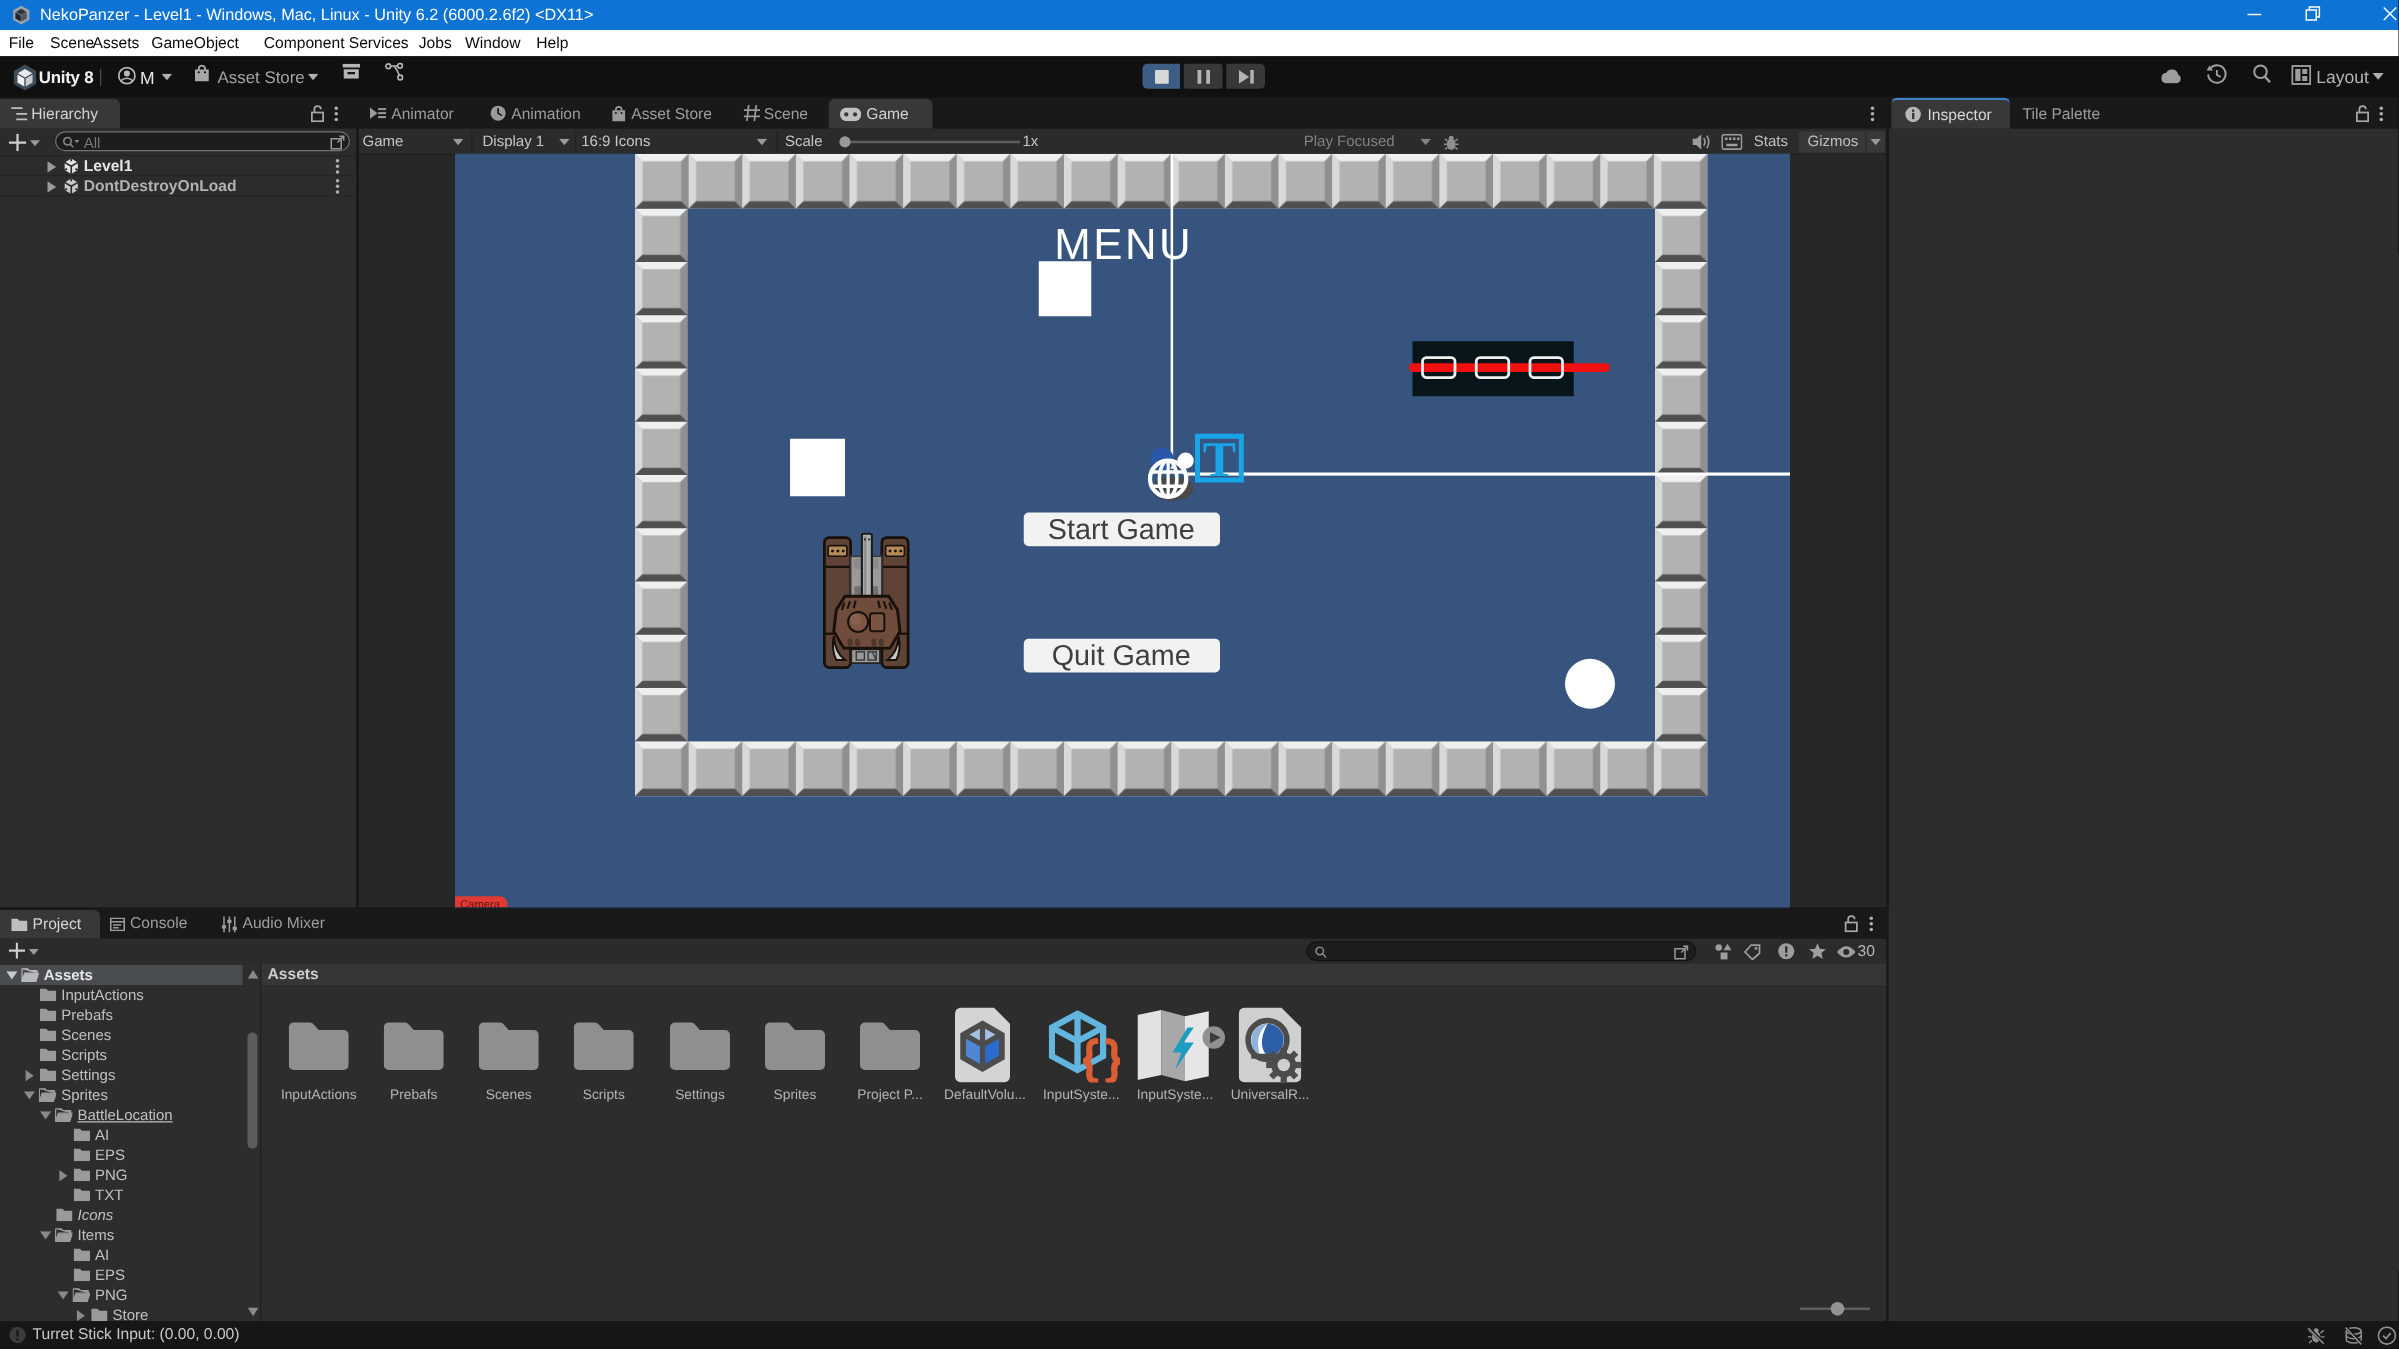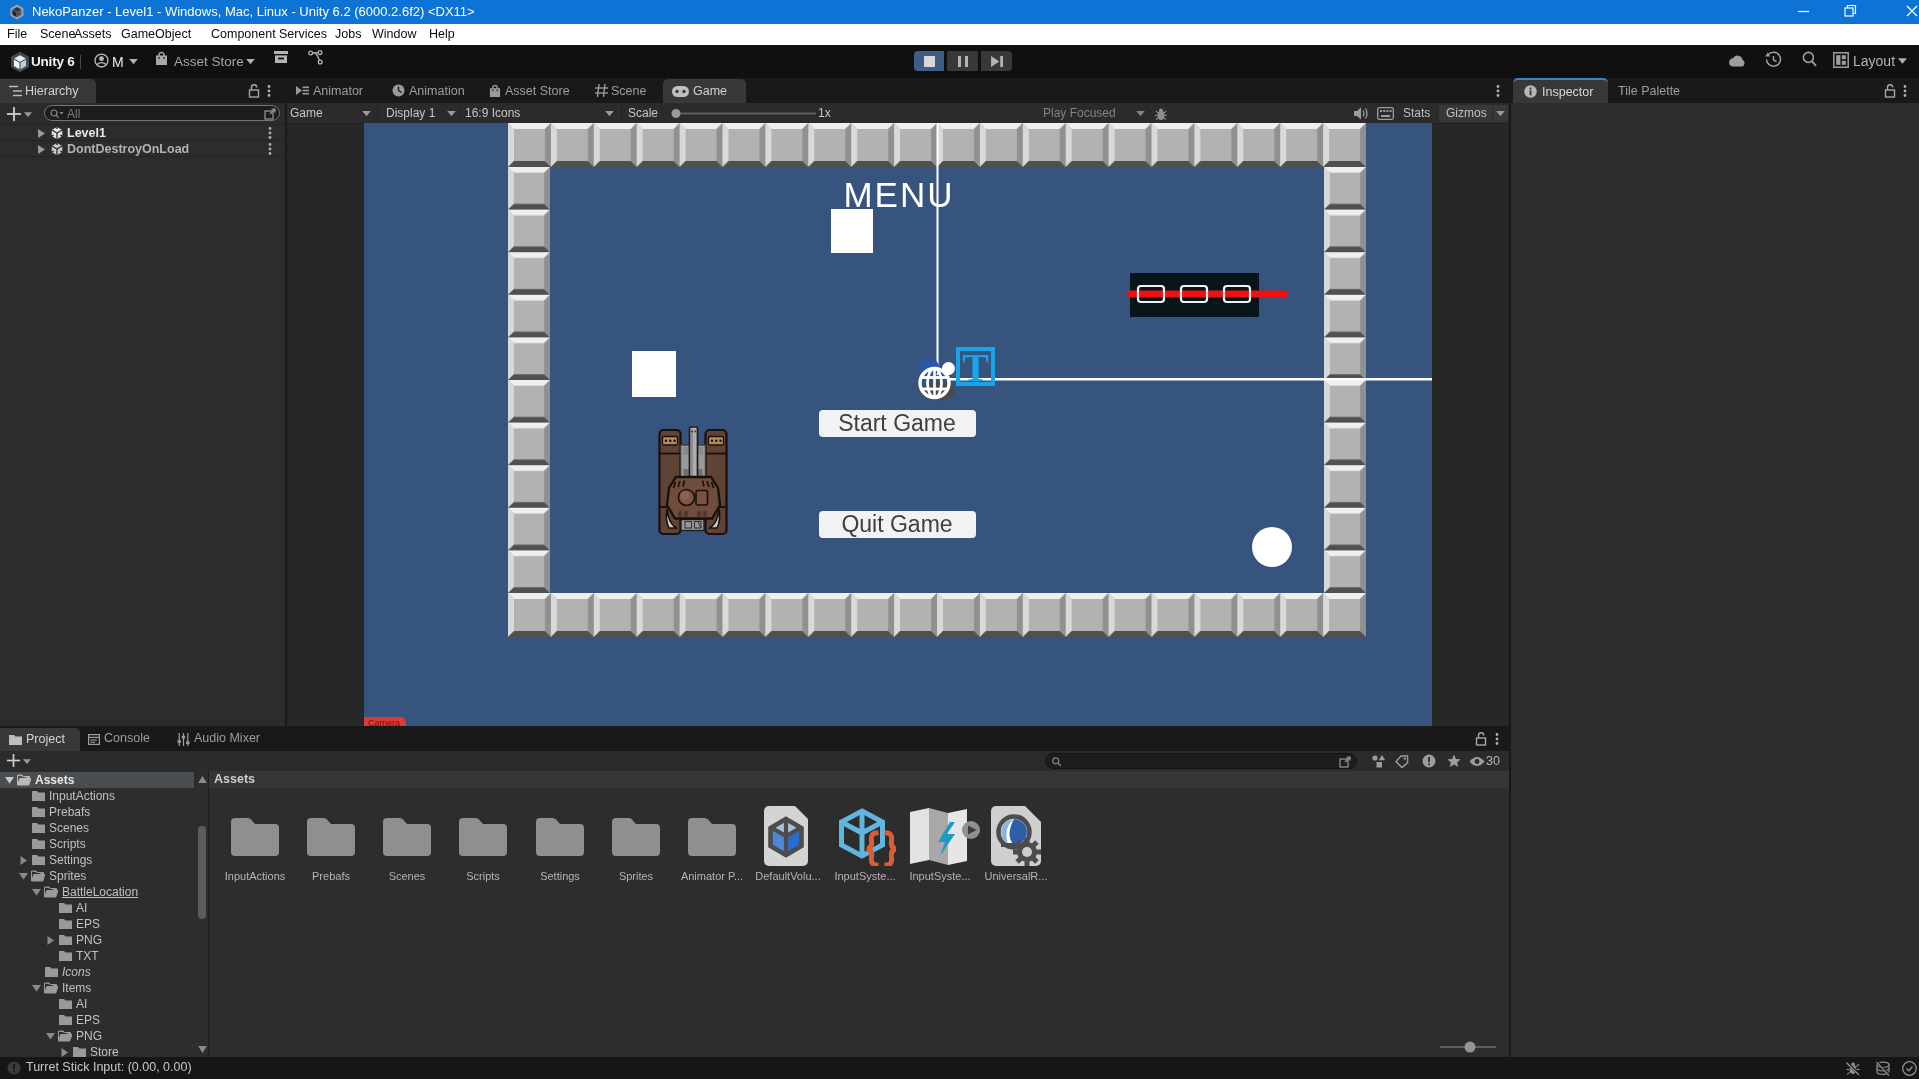--- a/index.html
+++ b/index.html
@@ -44,21 +44,21 @@
   </div>
 
   <div class="abs" style="left:0;top:45px;width:1919px;height:33px;background:#101010;">
 
     <svg class="abs" style="left:9px;top:6px" width="22" height="22" viewBox="0 0 32 32">
       <polygon points="16,1 29,8.5 29,23.5 16,31 3,23.5 3,8.5" fill="#3e4b58"></polygon>
       <polygon points="16,6 24.5,11 16,16 7.5,11" fill="#e8eaec"></polygon>
       <polygon points="16.8,17.2 24.8,12.4 24.8,21.8 16.8,26.6" fill="#c9cdd2"></polygon>
       <polygon points="15.2,17.2 7.2,12.4 7.2,21.8 15.2,26.6" fill="#f2f3f4"></polygon>
     </svg>
-    <div class="abs txt" style="left:31px;top:9px;font-size:13.5px;font-weight:bold;color:#f2f2f2;letter-spacing:-0.2px;">Unity 6</div>
+    <div class="abs txt" style="left:31px;top:9px;font-size:13.5px;font-weight:bold;color:#f2f2f2;letter-spacing:-0.2px;">Unity 8</div>
     <div class="abs" style="left:80px;top:10px;width:1px;height:14px;background:#4a4a4a;"></div>
 
     <svg class="abs" style="left:94px;top:8px" width="15" height="15" viewBox="0 0 20 20">
       <circle cx="10" cy="10" r="8.6" fill="none" stroke="#b9b9b9" stroke-width="1.8"></circle>
       <circle cx="10" cy="7.6" r="3.2" fill="#b9b9b9"></circle>
       <path d="M 3.4 15.6 Q 10 10 16.6 15.6" fill="none" stroke="#b9b9b9" stroke-width="1.8"></path>
     </svg>
     <div class="abs txt" style="left:112px;top:9px;font-size:14px;color:#e8e8e8;">M</div>
     <svg class="abs" style="left:129px;top:14px" width="9" height="6" viewBox="0 0 10 7">
         <polygon points="0,0 10,0 5,6" fill="#b0b0b0"></polygon>
@@ -690,21 +690,21 @@
           <path d="M 0 6 A 4 4 0 0 1 4 2 L 17 2 A 4 4 0 0 1 20 3.6 L 24 8 L 44 8 A 4 4 0 0 1 48 12 L 48 36 A 4 4 0 0 1 44 40 L 4 40 A 4 4 0 0 1 0 36 Z" fill="#8f8f8f"></path>
         </svg>
       <div class="abs txt" style="left:522px;top:143px;width:76px;text-align:center;font-size:11px;color:#b4b4b4;">Settings</div>
       <svg class="abs" style="left:612px;top:89px" width="48" height="40" viewBox="0 0 48 40">
           <path d="M 0 6 A 4 4 0 0 1 4 2 L 17 2 A 4 4 0 0 1 20 3.6 L 24 8 L 44 8 A 4 4 0 0 1 48 12 L 48 36 A 4 4 0 0 1 44 40 L 4 40 A 4 4 0 0 1 0 36 Z" fill="#8f8f8f"></path>
         </svg>
       <div class="abs txt" style="left:598px;top:143px;width:76px;text-align:center;font-size:11px;color:#b4b4b4;">Sprites</div>
       <svg class="abs" style="left:688px;top:89px" width="48" height="40" viewBox="0 0 48 40">
           <path d="M 0 6 A 4 4 0 0 1 4 2 L 17 2 A 4 4 0 0 1 20 3.6 L 24 8 L 44 8 A 4 4 0 0 1 48 12 L 48 36 A 4 4 0 0 1 44 40 L 4 40 A 4 4 0 0 1 0 36 Z" fill="#8f8f8f"></path>
         </svg>
-      <div class="abs txt" style="left:674px;top:143px;width:76px;text-align:center;font-size:11px;color:#b4b4b4;">Animator P...</div>
+      <div class="abs txt" style="left:674px;top:143px;width:76px;text-align:center;font-size:11px;color:#b4b4b4;">Project P...</div>
 
       <svg class="abs" style="left:764px;top:79px" width="44" height="60" viewBox="0 0 44 60">
         <path d="M 5 0 L 31 0 L 44 13 L 44 55 A 5 5 0 0 1 39 60 L 5 60 A 5 5 0 0 1 0 55 L 0 5 A 5 5 0 0 1 5 0 Z" fill="#d4d4d4"></path>
         <g transform="translate(4,13)">
           <polygon points="18,2 32,10 18,18 4,10" fill="#a6c0e2"></polygon>
           <polygon points="18,18 32,10 32,26 18,34" fill="#2a6ccc"></polygon>
           <polygon points="18,18 4,10 4,26 18,34" fill="#4f86d6"></polygon>
           <polygon points="18,0 33.5,9 33.5,27 18,36 2.5,27 2.5,9" fill="none" stroke="#4c4c4c" stroke-width="4.6"></polygon>
           <path d="M 18 0 L 18 17 M 18 17 L 3 8.5 M 18 17 L 33 8.5 M 18 17 L 18 36" stroke="#4c4c4c" stroke-width="4.2" fill="none"></path>
         </g>

